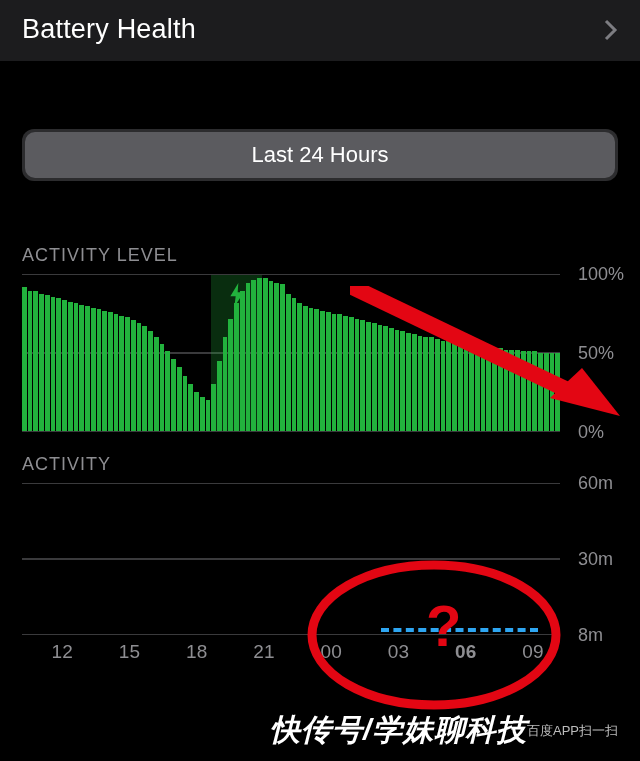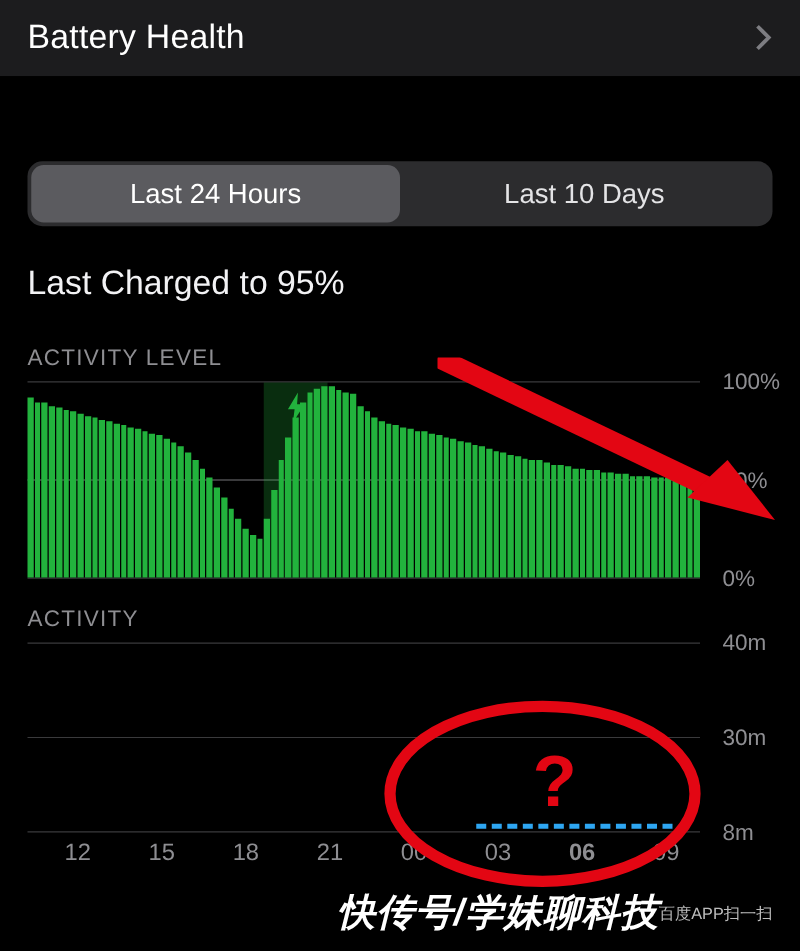--- a/index.html
+++ b/index.html
@@ -114,26 +114,24 @@
           <polyline points="2,2 11,11 2,20"></polyline>
         </svg>
     </span>
   </div>
 
   <div class="gap"></div>
 
   <div class="seg-wrap">
     <div class="seg">
       <div class="tab selected">Last 24 Hours</div>
-      <div class="tab">Last 10 Days</div>
     </div>
   </div>
 
   <div class="charged">
-    <div class="line1">Last Charged to 95%</div>
   </div>
 
   <div class="sect-title">ACTIVITY LEVEL</div>
   <div class="chart-area">
     <div class="battery-chart">
       <div class="charging-band" id="chargeBand" style="left: 35.1064%; width: 9.57447%;"></div>
       <div class="bolt" id="bolt" style="left: 39.8936%;">
         <svg viewBox="0 0 24 36">
             <path d="M14 0 L2 20 L10 20 L8 36 L22 14 L13 14 Z"></path>
           </svg>
@@ -339,21 +337,21 @@
             <div class="act-bg" style="height: 3.33333%;"></div>
           </div>
           <div class="act-col">
             <div class="act-fg" style="height: 23.3333%;"></div>
             <div class="act-bg" style="height: 6.66667%;"></div>
           </div>
         </div>
       <div class="dashed" id="dashed" style="left: 66.6667%; width: 29.1667%; bottom: 2px;"></div>
     </div>
     <div class="axis-right">
-      <span class="top">40m</span>
+      <span class="top">60m</span>
       <span class="mid">30m</span>
       <span class="bot">8m</span>
     </div>
   </div>
 
   <div class="xaxis" id="xaxis">
       <span style="left: 3.75%;">12</span>
       <span style="left: 16.25%;">15</span>
       <span style="left: 28.75%; text-align: right;">18</span>
       <span style="left: 41.25%;">21</span>

